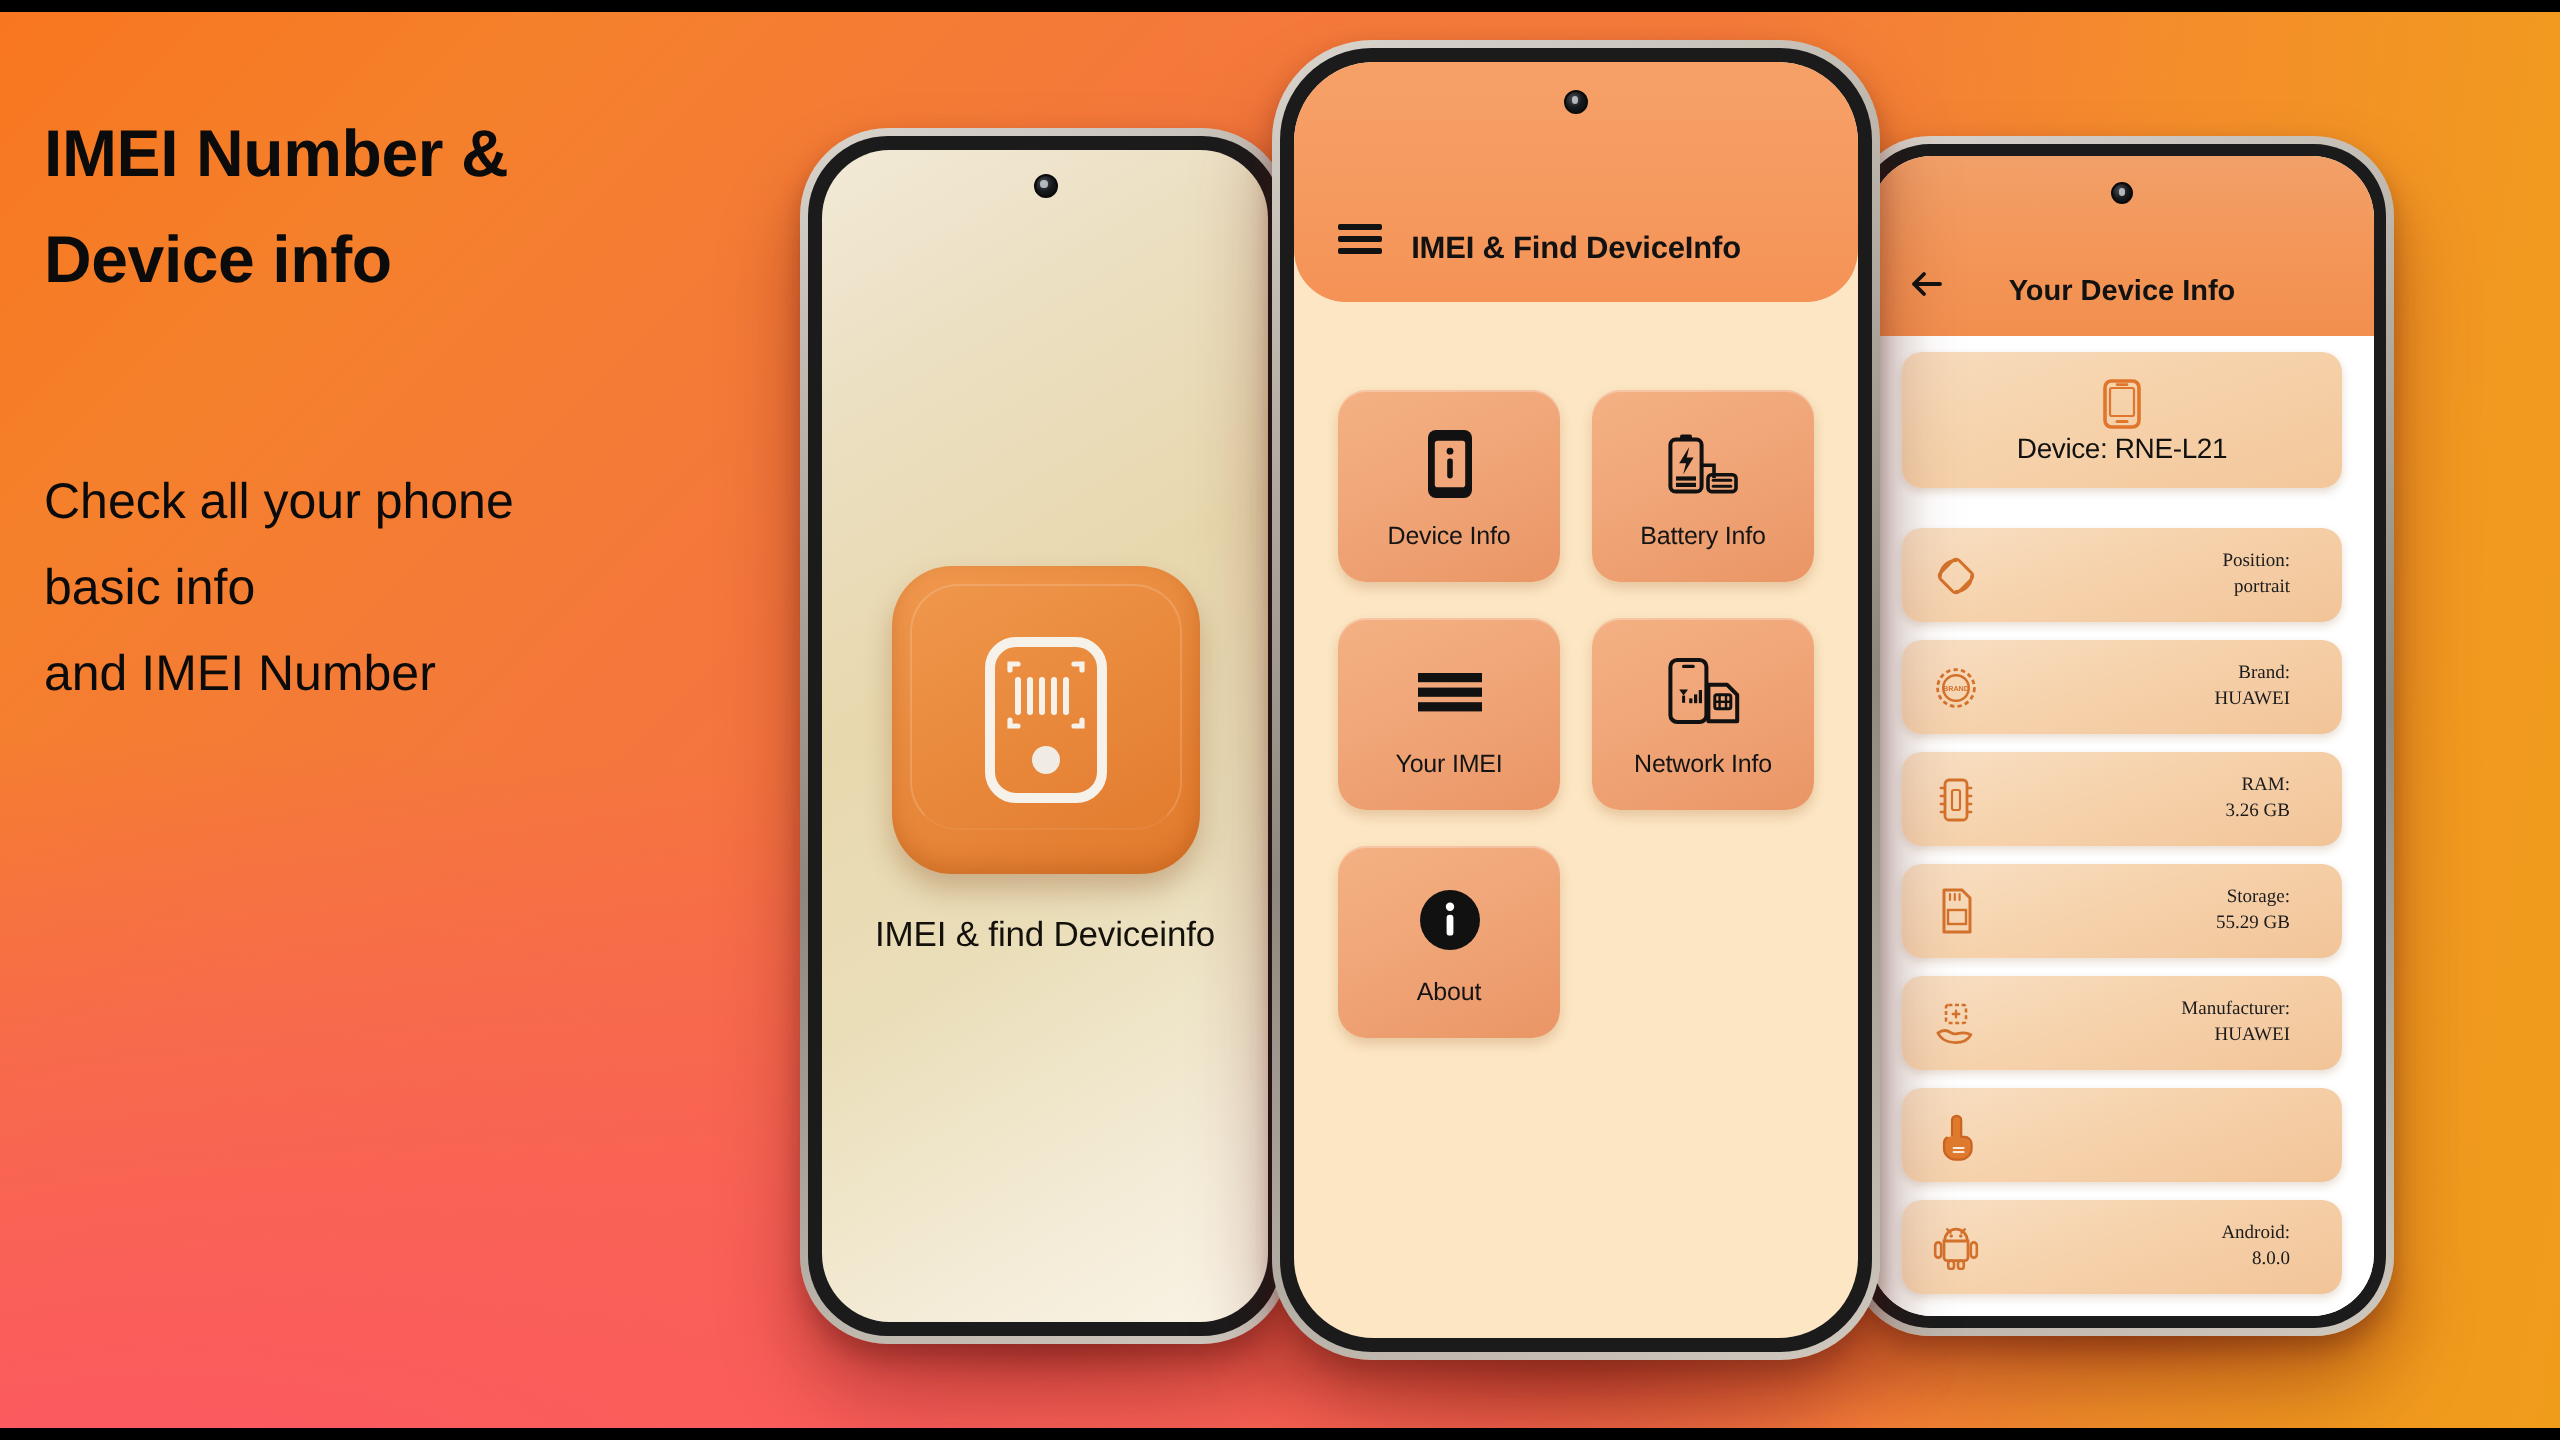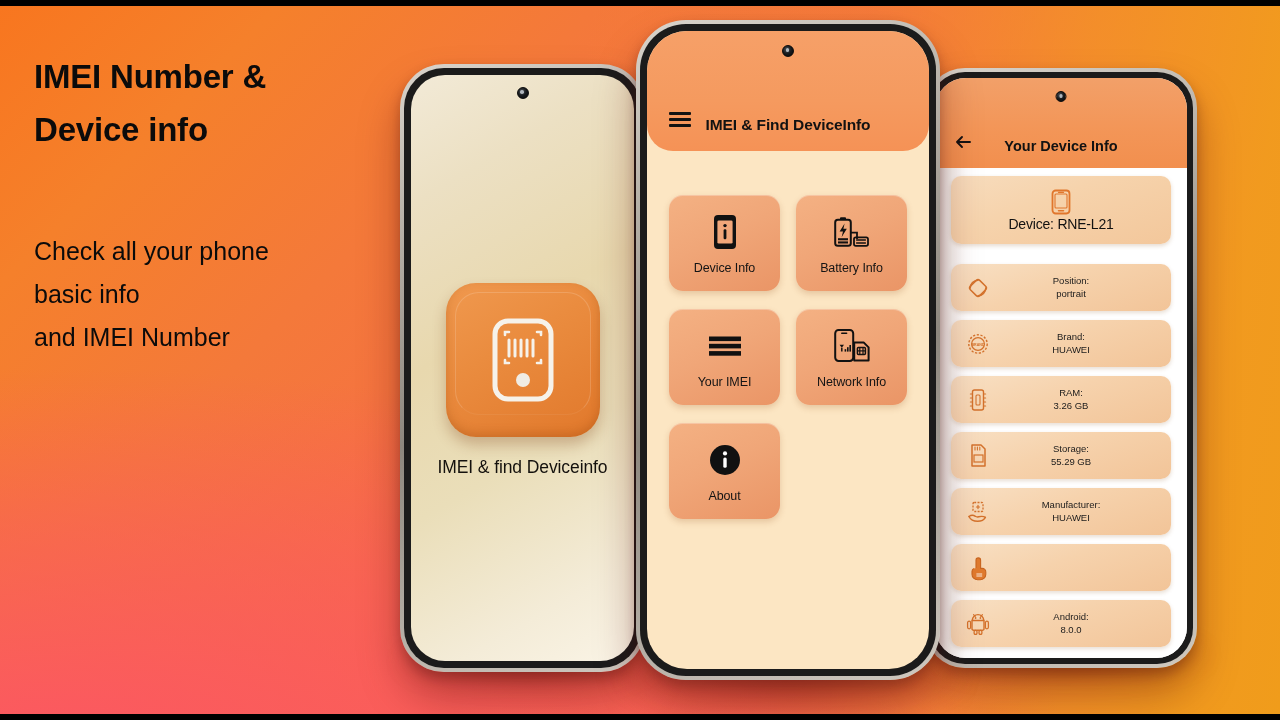--- a/index.html
+++ b/index.html
@@ -44,21 +44,20 @@
     pointer-events: none;
   }
 
   
   #copy {
     position: absolute;
     left: 22px; top: 44px;
     width: 392px;
     z-index: 6;
     color: #0b0b0b;
-    margin-left: 12px;
   }
   #copy .h1 {
     font-size: 33px;
     font-weight: bold;
     line-height: 1.62;
     letter-spacing: -0.2px;
     white-space: pre-line;
   }
   #copy .h2 {
     margin-top: 73px;
@@ -269,21 +268,21 @@
     height: 47px;
     border-radius: 10px;
     background: linear-gradient(160deg, #f8e0c4 0%, #f6d2ac 45%, #f2c498 100%);
     box-shadow: 0 2px 4px rgba(140,90,40,0.20);
     margin-bottom: 9px;
     display: flex; align-items: center;
     padding-left: 8px;
     cursor: pointer;
   }
   .irow .ric { width: 38px; height: 34px; display: flex; align-items: center; justify-content: center; flex: 0 0 38px; }
-  .irow .rtx { flex: 1; text-align: center; padding-right: 26px; line-height: 1.28; }
+  .irow .rtx { flex: 1; text-align: right; padding-right: 26px; line-height: 1.28; font-family: Liberation Serif, serif; }
   .irow .rk { display: block; font-size: 9.5px; color: #1b1b1b; }
   .irow .rv { display: block; font-size: 9.5px; color: #1b1b1b; }
 </style>
 </head>
 <body>
 
 <div id="promo">
 
   <div id="copy">
     <div class="h1">IMEI Number &amp;

